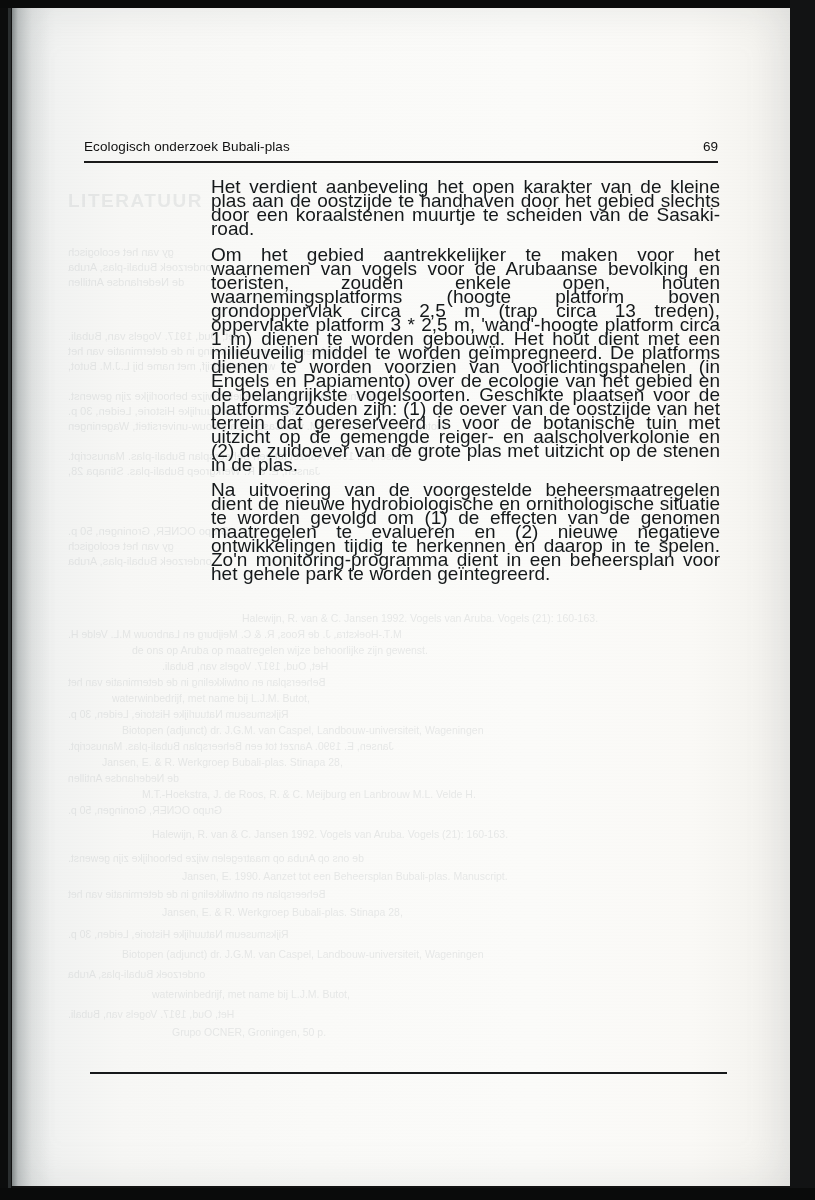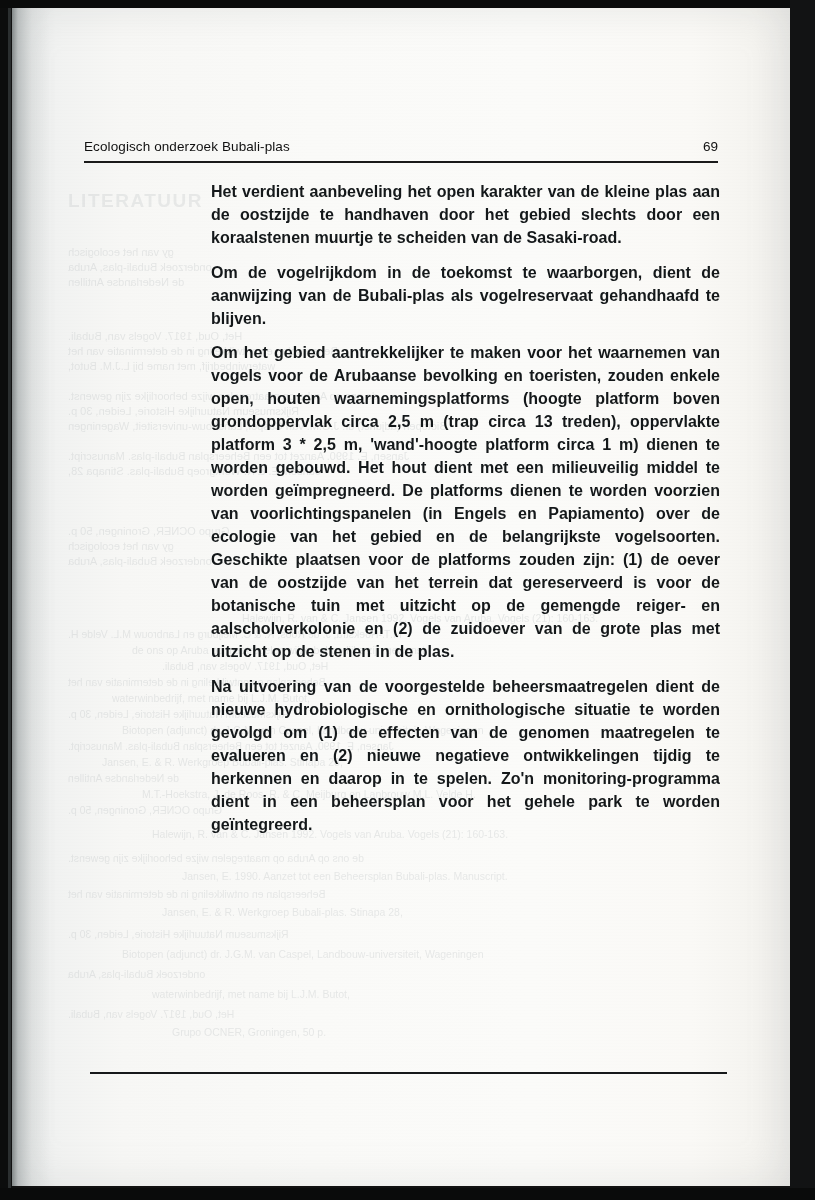--- a/index.html
+++ b/index.html
@@ -148,29 +148,29 @@
   }
 
   
   #body-text {
     position: absolute;
     left: 199px;
     top: 172px;
     width: 509px;
   }
   .para {
-    font-size: 16px;
-    line-height: 23px;
+    font-size: 19px;
+    line-height: 14px;
     color: #14181a;
     text-align: justify;
     text-justify: inter-word;
     margin: 0 0 11.5px 0;
     letter-spacing: .01px;
     word-spacing: .2px;
-    font-weight: 700;
+    font-weight: 400;
     -webkit-font-smoothing: none;
   }
   .para:last-child { margin-bottom: 2px; }
 
   
   #bottom-rule {
     position: absolute;
     left: 78px;
     top: 1064px;
     width: 637px;
@@ -246,21 +246,20 @@
     <div id="grain"></div>
 
     <div id="header">
       <div id="header-title">Ecologisch onderzoek Bubali-plas</div>
       <div id="header-pageno">69</div>
       <div id="header-rule"></div>
     </div>
 
     <div id="body-text">
       <p class="para">Het verdient aanbeveling het open karakter van de kleine plas aan de oostzijde te handhaven door het gebied slechts door een koraalstenen muurtje te scheiden van de Sasaki-road.</p>
-      <p class="para">Om de vogelrijkdom in de toekomst te waarborgen, dient de aanwijzing van de Bubali-plas als vogelreservaat gehandhaafd te blijven.</p>
       <p class="para">Om het gebied aantrekkelijker te maken voor het waarnemen van vogels voor de Arubaanse bevolking en toeristen, zouden enkele open, houten waarnemingsplatforms (hoogte platform boven grondoppervlak circa 2,5 m (trap circa 13 treden), oppervlakte platform 3 * 2,5 m, 'wand'-hoogte platform circa 1 m) dienen te worden gebouwd. Het hout dient met een milieuveilig middel te worden geïmpregneerd. De platforms dienen te worden voorzien van voorlichtingspanelen (in Engels en Papiamento) over de ecologie van het gebied en de belangrijkste vogelsoorten. Geschikte plaatsen voor de platforms zouden zijn: (1) de oever van de oostzijde van het terrein dat gereserveerd is voor de botanische tuin met uitzicht op de gemengde reiger- en aalscholverkolonie en (2) de zuidoever van de grote plas met uitzicht op de stenen in de plas.</p>
       <p class="para">Na uitvoering van de voorgestelde beheersmaatregelen dient de nieuwe hydrobiologische en ornithologische situatie te worden gevolgd om (1) de effecten van de genomen maatregelen te evalueren en (2) nieuwe negatieve ontwikkelingen tijdig te herkennen en daarop in te spelen. Zo'n monitoring-programma dient in een beheersplan voor het gehele park te worden geïntegreerd.</p>
     </div>
 
     <div id="bottom-rule"></div>
 
     <div id="gutter"></div>
   </div>
 
   <div id="edge-left2"></div>

